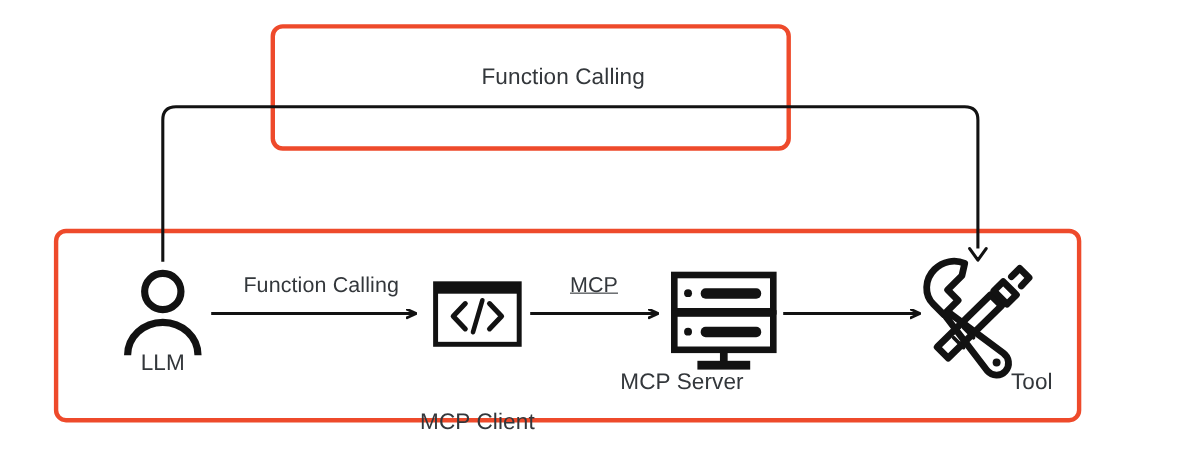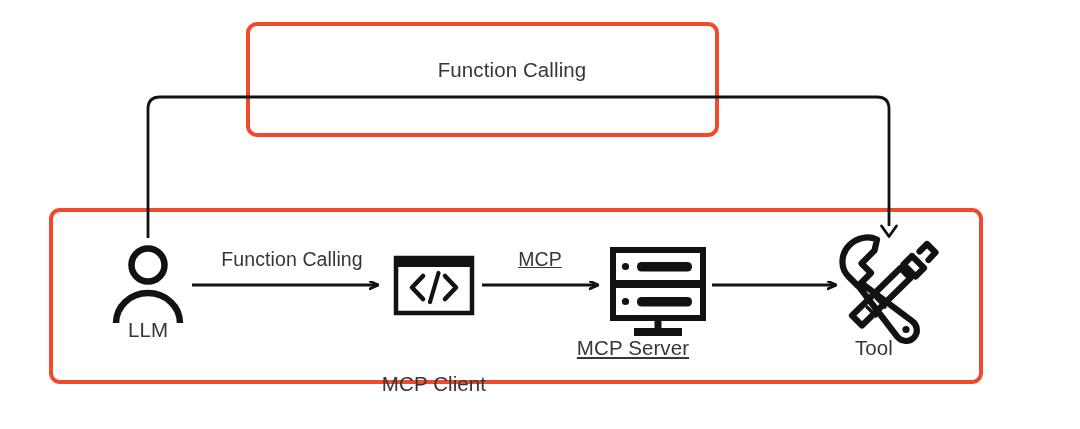--- a/index.html
+++ b/index.html
@@ -117,17 +117,17 @@
   <div class="lbl lbl-box" style="left:512px; top:60px;">Function Calling</div>
 
   <div class="lbl lbl-edge" style="left:292px; top:250px;">Function Calling</div>
 
   <div class="lbl lbl-edge" style="left:540px; top:250px;text-decoration:underline;">MCP</div>
 
   <div class="lbl lbl-node" style="left:148px; top:320px;">LLM</div>
 
   <div class="lbl lbl-node" style="left:434px; top:338px;margin-top:36px;">MCP Client</div>
 
-  <div class="lbl lbl-node" style="left:633px; top:338px;text-decoration:underline;">MCP Server</div>
+  <div class="lbl lbl-node" style="left:620px; top:338px;">MCP Server</div>
 
-  <div class="lbl lbl-node" style="left:874px; top:338px;">Tool</div>
+  <div class="lbl lbl-node" style="left:938px; top:338px;">Tool</div>
 
 </div>
 
 </body></html>

